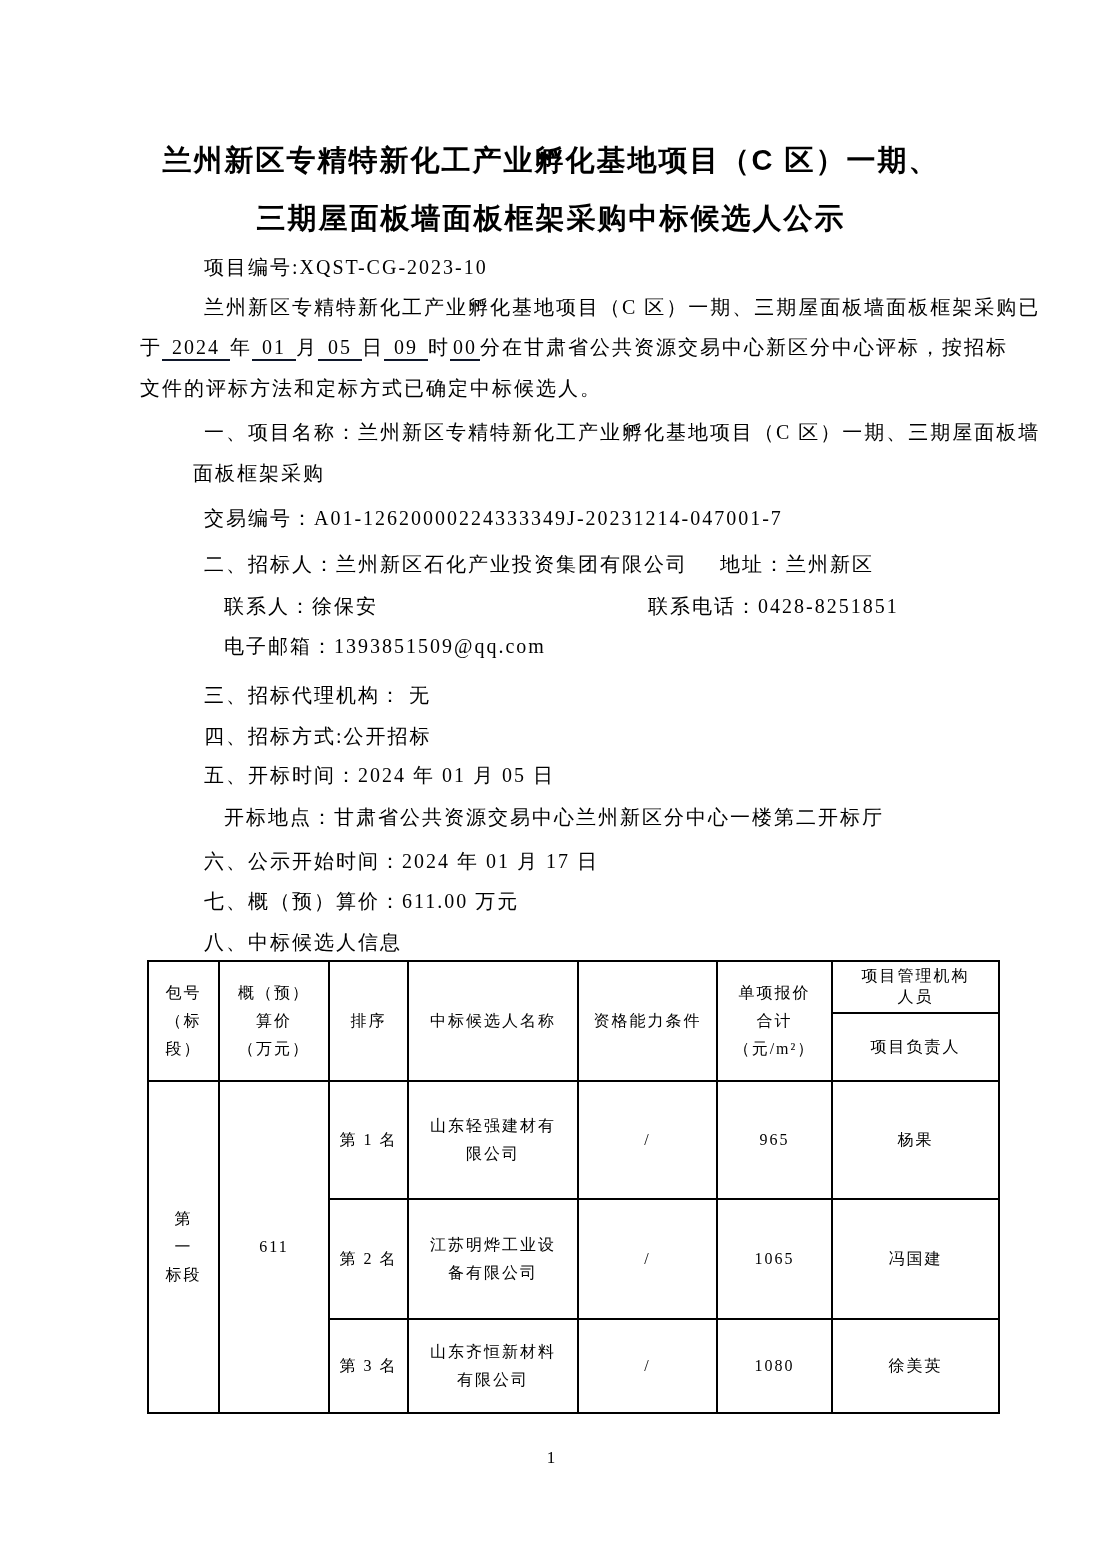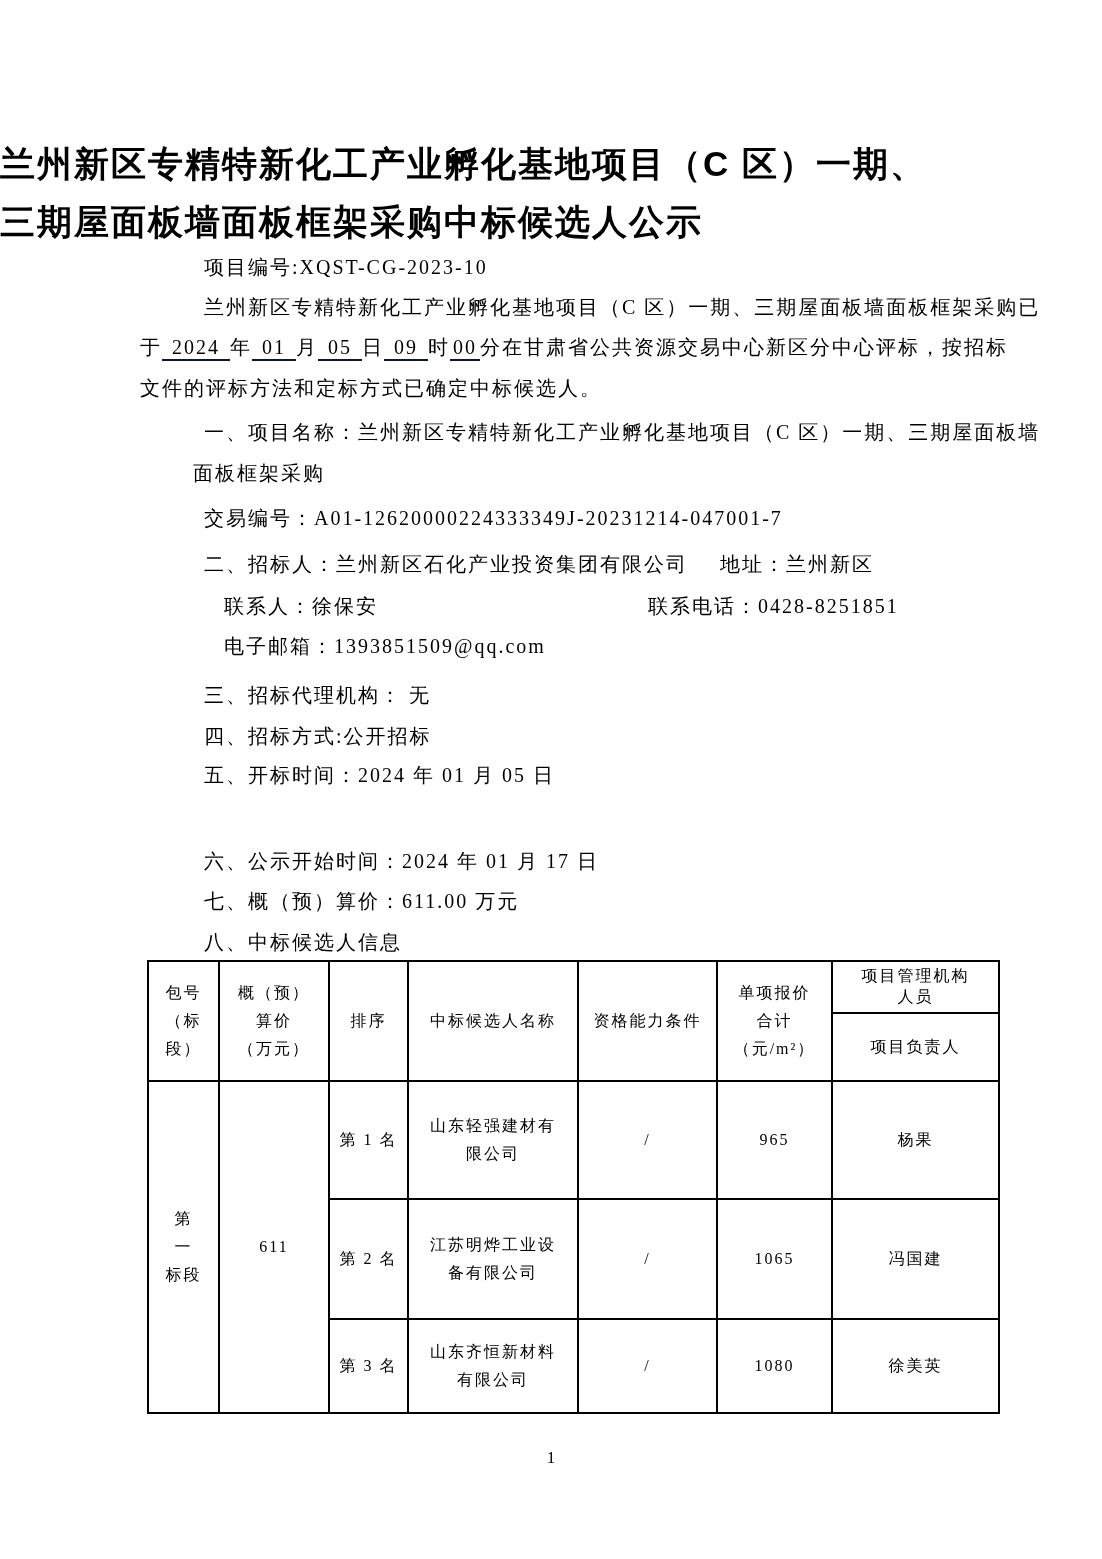--- a/index.html
+++ b/index.html
@@ -7,23 +7,24 @@
     position:relative;
     width:1102px;height:1559px;
     margin:0 auto;
     background:#ffffff;
     font-family:"Liberation Serif", serif;
     color:#000;
     overflow:hidden;
   }
   .title-line{
     position:absolute;left:0;width:100%;
+    text-align:center;
     font-family:"Liberation Sans", sans-serif;
     font-weight:700;
-    font-size:35px;
+    font-size:29px;
     letter-spacing:2px;
     line-height:1.25;
     white-space:nowrap;
   }
   .ln{
     position:absolute;
     font-size:20px;
     letter-spacing:2px;
     line-height:1.35;
     white-space:nowrap;
@@ -82,20 +83,21 @@
 
   <div class="ln" style="left:204px;top:551px">二、招标人：兰州新区石化产业投资集团有限公司</div>
   <div class="ln" style="left:720px;top:551px">地址：兰州新区</div>
   <div class="ln" style="left:224px;top:593px">联系人：徐保安</div>
   <div class="ln" style="left:648px;top:593px">联系电话：0428-8251851</div>
   <div class="ln" style="left:224px;top:633px">电子邮箱：1393851509@qq.com</div>
 
   <div class="ln" style="left:204px;top:682px">三、招标代理机构： 无</div>
   <div class="ln" style="left:204px;top:723px">四、招标方式:公开招标</div>
   <div class="ln" style="left:204px;top:762px">五、开标时间：2024 年 01 月 05 日</div>
+  <div class="ln" style="left:224px;top:804px">开标地点：甘肃省公共资源交易中心兰州新区分中心一楼第二开标厅</div>
   <div class="ln" style="left:204px;top:848px">六、公示开始时间：2024 年 01 月 17 日</div>
   <div class="ln" style="left:204px;top:888px">七、概（预）算价：611.00 万元</div>
   <div class="ln" style="left:204px;top:929px">八、中标候选人信息</div>
 
   <table class="candidates">
     <colgroup>
       <col style="width:71px">
       <col style="width:110px">
       <col style="width:79px">
       <col style="width:170px">

